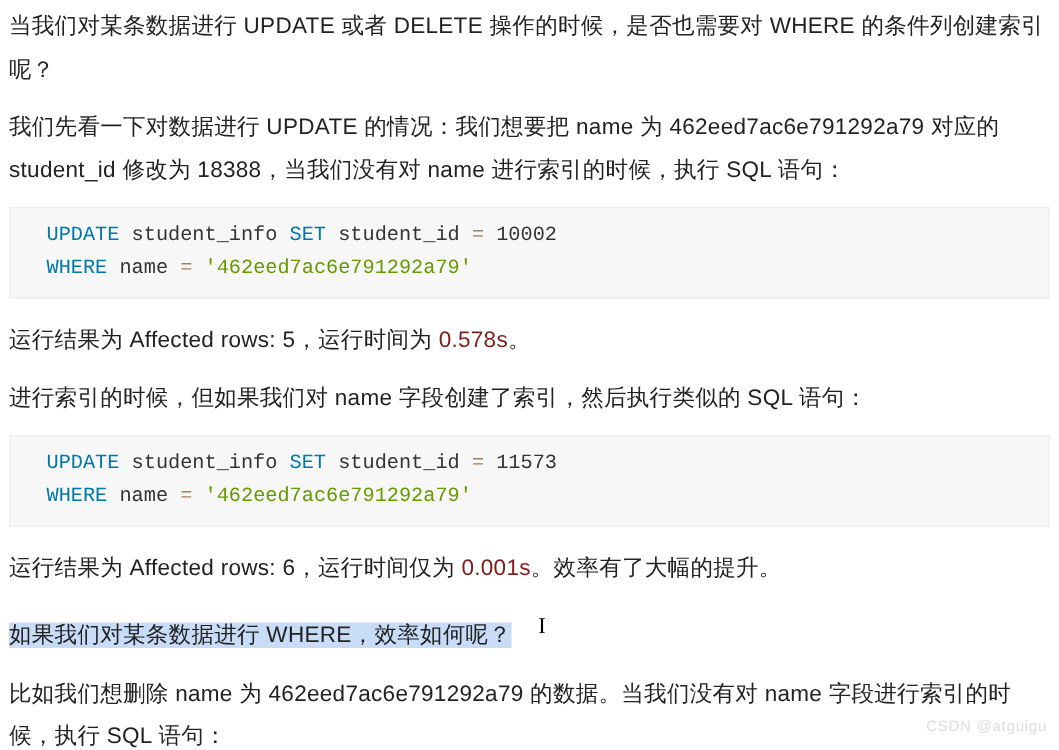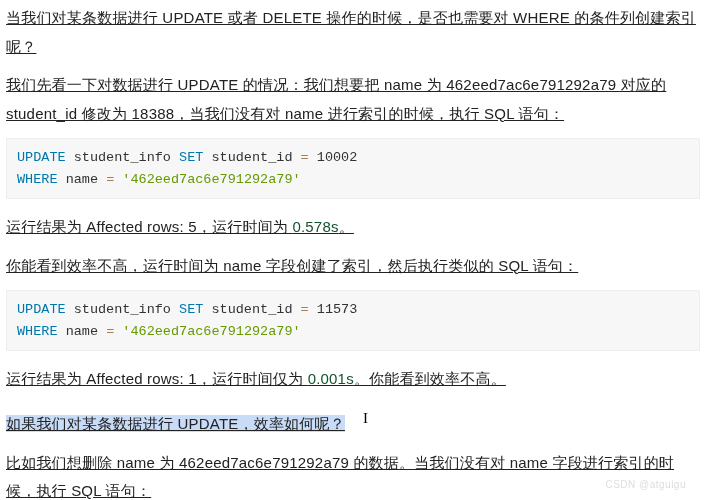--- a/index.html
+++ b/index.html
@@ -8,74 +8,73 @@
       font-size: 15px;
       line-height: 1.9;
       color: #222;
       background: #fff;
       width: 706px;
       padding: 4px 6px 10px 6px;
     }
     .para {
       margin-bottom: 10px;
       letter-spacing: 0.2px;
-      text-decoration: underline;
     }
     .code-block {
       background: #f7f7f7;
       border: 1px solid #eee;
-      padding: 8px 10px;
+      padding: 8px 24px;
       font-family: "SFMono-Regular", Consolas, "Courier New", monospace;
       font-size: 13.5px;
       line-height: 1.6;
       margin: 10px 0 14px 0;
       white-space: pre;
       color: #333;
     }
     .code-block .kw { color: #0077aa; }
     .code-block .tbl { color: #333; }
     .code-block .str { color: #669900; }
     .code-block .num { color: #333; }
     .code-block .op { color: #a67f59; }
-    .hl-time { color: #14532d; font-weight: 500; }
+    .hl-time { color: #7f1d1d; font-weight: 500; }
     .sel { background: #c8dbf7; }
     .cursor {
       display: inline-block;
       vertical-align: text-bottom;
       font-family: serif;
       font-size: 15px;
       margin-left: 18px;
       color: #000;
     }
     .watermark {
       position: fixed;
-      right: 20px;
+      right: 8px;
       bottom: 6px;
       font-size: 10px;
       color: #ddd;
       letter-spacing: 0.5px;
       margin-top: 12px;
     }
   </style>
 </head>
 <body>
 
 <div class="para">当我们对某条数据进行 UPDATE 或者 DELETE 操作的时候，是否也需要对 WHERE 的条件列创建索引呢？</div>
 
 <div class="para">我们先看一下对数据进行 UPDATE 的情况：我们想要把 name 为 462eed7ac6e791292a79 对应的 student_id 修改为 18388，当我们没有对 name 进行索引的时候，执行 SQL 语句：</div>
 
 <div class="code-block"><span class="kw">UPDATE</span> <span class="tbl">student_info</span> <span class="kw">SET</span> <span>student_id</span> <span class="op">=</span> <span class="num">10002</span>
 <span class="kw">WHERE</span> <span>name</span> <span class="op">=</span> <span class="str">'462eed7ac6e791292a79'</span></div>
 
 <div class="para"><span>运行结果为 Affected rows: 5，运行时间为 </span><span class="hl-time">0.578s</span><span>。</span></div>
 
-<div class="para">你能看到效率不高，运行时间为 name 字段创建了索引，然后执行类似的 SQL 语句：</div>
+<div class="para">进行索引的时候，但如果我们对 name 字段创建了索引，然后执行类似的 SQL 语句：</div>
 
 <div class="code-block"><span class="kw">UPDATE</span> <span class="tbl">student_info</span> <span class="kw">SET</span> <span>student_id</span> <span class="op">=</span> <span class="num">11573</span>
 <span class="kw">WHERE</span> <span>name</span> <span class="op">=</span> <span class="str">'462eed7ac6e791292a79'</span></div>
 
-<div class="para"><span>运行结果为 Affected rows: 1，运行时间仅为 </span><span class="hl-time">0.001s</span><span>。你能看到效率不高。</span></div>
+<div class="para"><span>运行结果为 Affected rows: 6，运行时间仅为 </span><span class="hl-time">0.001s</span><span>。效率有了大幅的提升。</span></div>
 
-<div class="para"><span class="sel">如果我们对某条数据进行 UPDATE，效率如何呢？</span><span class="cursor">I</span></div>
+<div class="para"><span class="sel">如果我们对某条数据进行 WHERE，效率如何呢？</span><span class="cursor">I</span></div>
 
 <div class="para">比如我们想删除 name 为 462eed7ac6e791292a79 的数据。当我们没有对 name 字段进行索引的时候，执行 SQL 语句：</div>
 
 <div class="watermark">CSDN @atguigu</div>
 
 </body></html>

